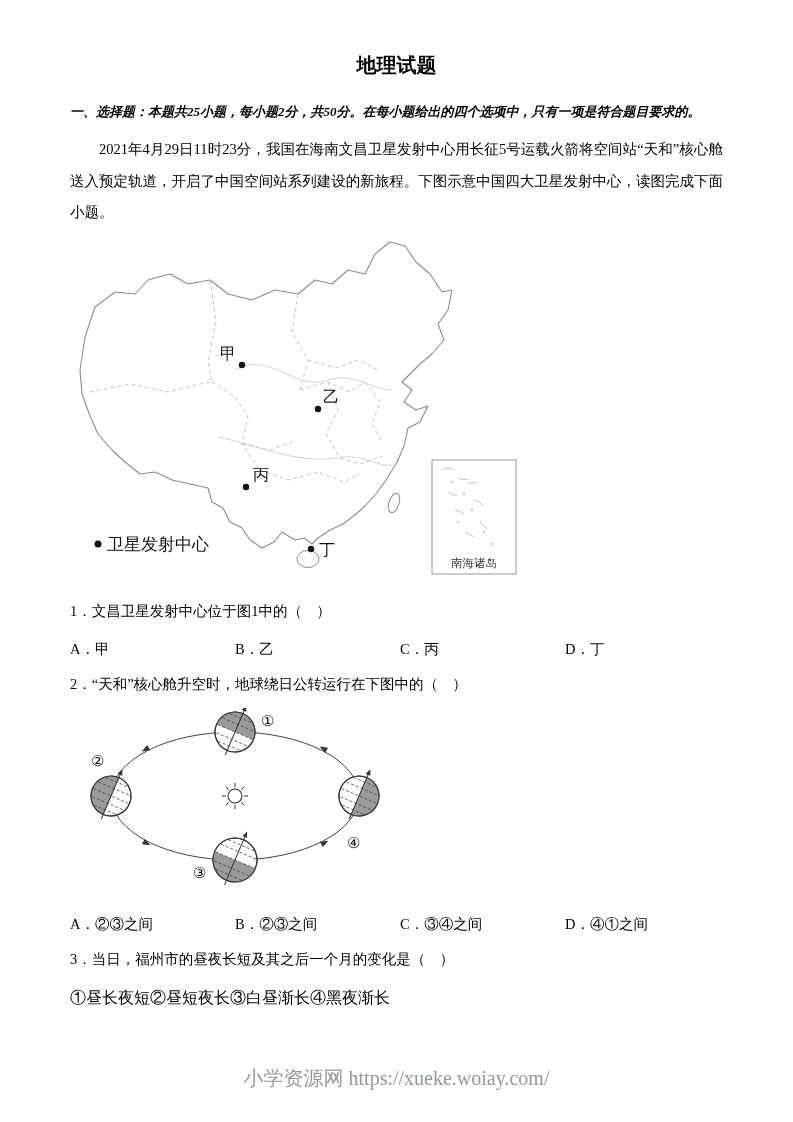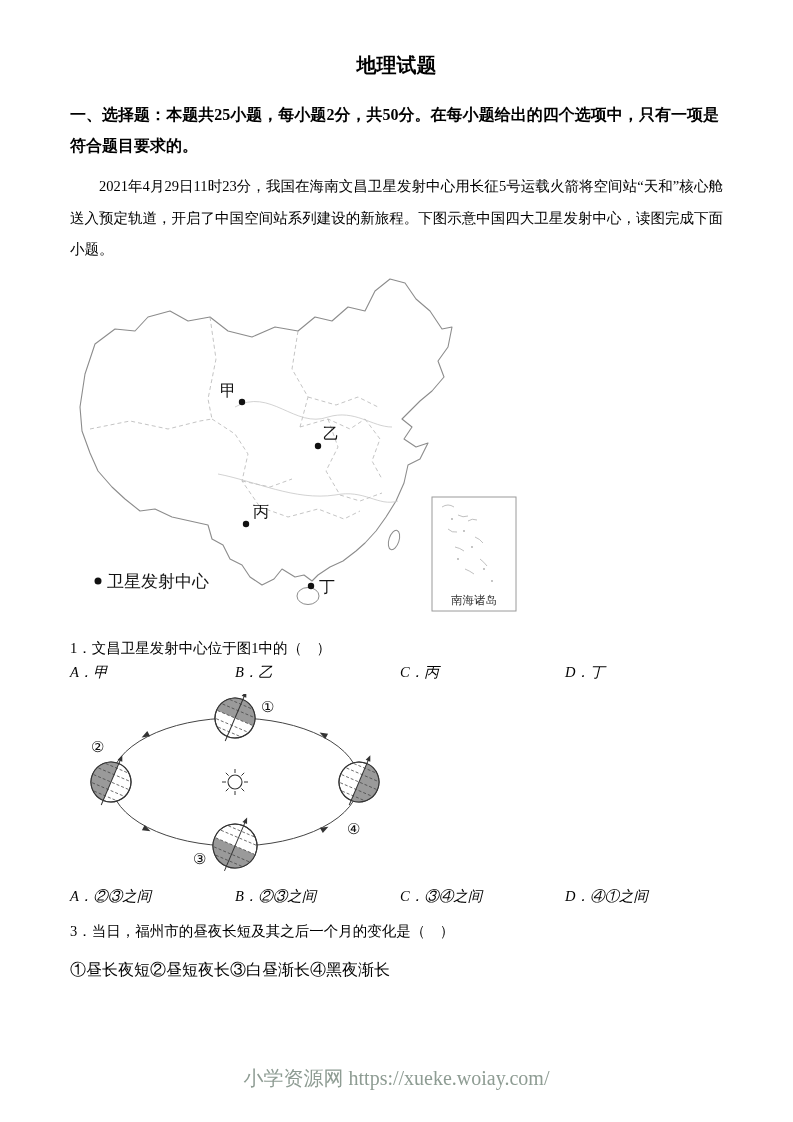--- a/index.html
+++ b/index.html
@@ -13,44 +13,44 @@
     overflow:hidden;
   }
   .content { padding:36px 70px 0 70px; }
   .page-title {
     text-align:center;
     font-size:20px;
     font-weight:bold;
     margin:16px 0 20px 0;
   }
   .section-heading {
-    font-size:16px;
+    font-size:13px;
     font-weight:bold;
     line-height:1.95;
     text-align:justify;
     margin:0 4px 10px 0;
+    font-style:italic;
   }
   .intro {
     font-size:14.5px;
     line-height:2.15;
     text-align:justify;
     text-indent:2em;
     margin:0 0 4px 0;
   }
   .map-figure { margin:4px 0 2px -10px; }
   .question {
     font-size:14.5px;
     line-height:1.6;
     margin:14px 0 0 0;
   }
   .options-row {
     display:flex;
     font-size:14.5px;
-    margin-top:3px;
-    font-style:italic;
+    margin-top:17px;
   }
   .options-row span { width:165px; }
   .options-row span:last-child { width:auto;text-align:center; }
   .orbit-figure { margin:12px 0 0 15px; }
   .sub-options {
     font-size:16px;
     margin-top:17px;
   }
   .page-footer {
     position:absolute;
@@ -141,20 +141,21 @@
     </div>
 
     <p class="question">1．文昌卫星发射中心位于图1中的（　）</p>
     <div class="options-row">
       <span>A．甲</span>
       <span>B．乙</span>
       <span>C．丙</span>
       <span>D．丁</span>
     </div>
 
+    <p class="question">2．“天和”核心舱升空时，地球绕日公转运行在下图中的（　）</p>
 
     <div class="orbit-figure">
       <svg viewBox="0 0 310 186" width="310" height="186">
         <ellipse cx="150" cy="88" rx="124" ry="64" fill="none" stroke="#444" stroke-width="1"></ellipse>
 
         <g fill="#333">
           <polygon points="56.6,43.4 62.3,36.9 65.1,42.3"></polygon>
           <polygon points="65.5,137.3 56.9,136.3 59.7,131.0"></polygon>
           <polygon points="243.4,132.7 237.8,139.1 234.9,133.8"></polygon>
           <polygon points="234.6,38.6 243.1,39.8 240.2,45.1"></polygon>

